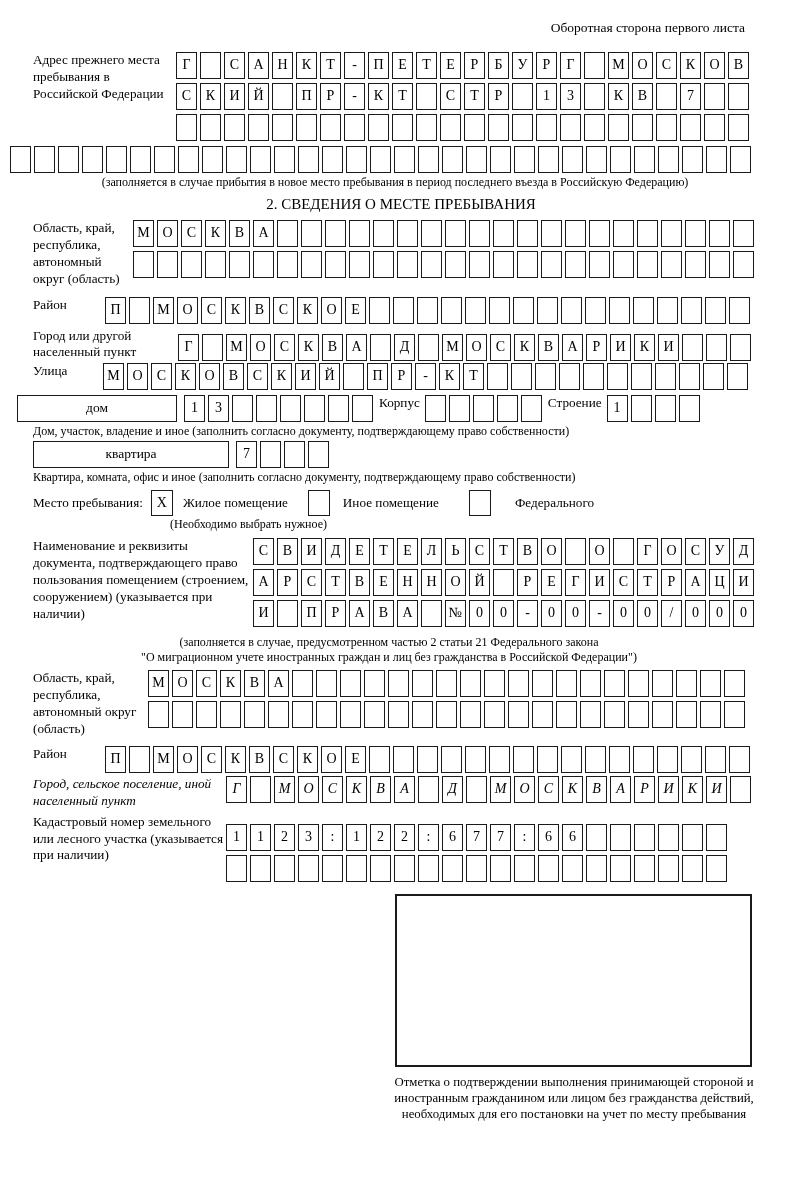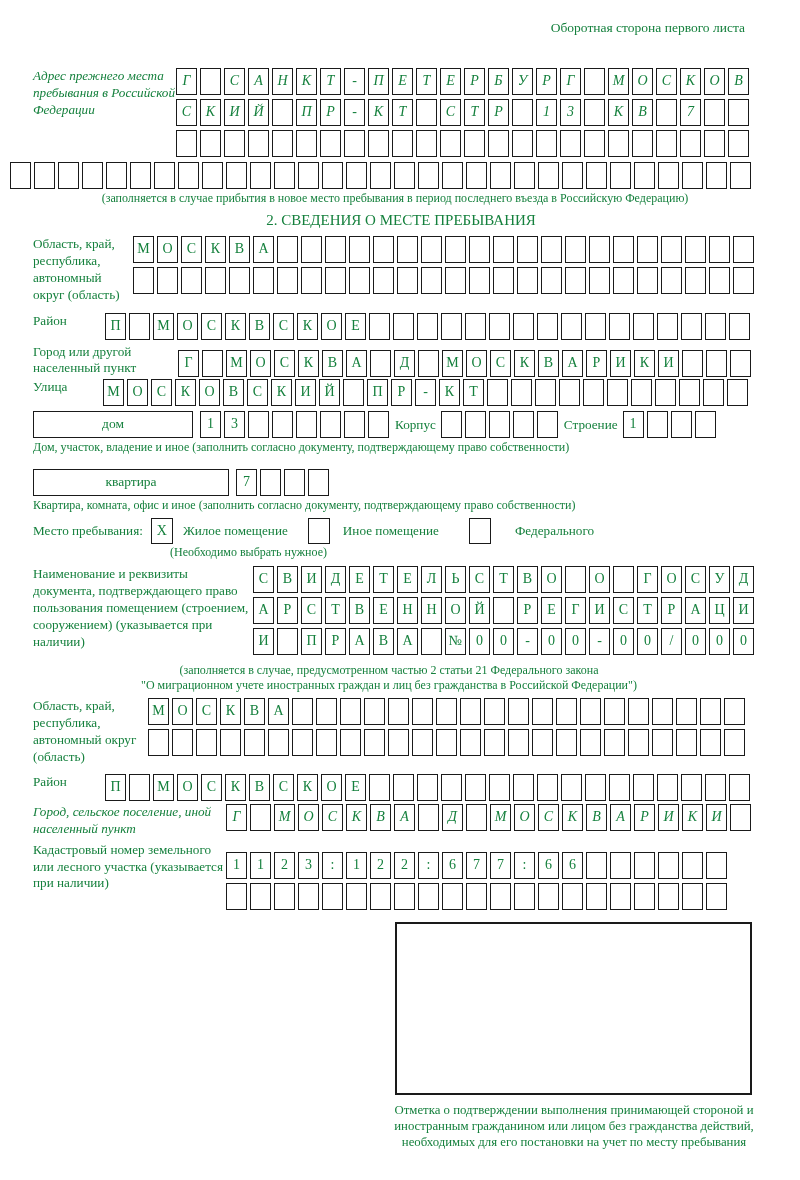--- a/index.html
+++ b/index.html
@@ -1,17 +1,17 @@
 <!DOCTYPE html>
 <html><head>
 <meta charset="utf-8">
 <style>
   html,body{margin:0;padding:0;background:#fff;}
   .page{
-    width:800px;height:1180px;position:relative;background:#fff;color:#15803d;
+    width:800px;height:1180px;position:relative;background:#fff;color:#000000;
     font-family:"Liberation Serif","DejaVu Serif",serif;overflow:hidden;
   }
   .side-note{ text-align:right;padding:20px 55px 0 0;font-size:13.5px; }
   .frow{ display:flex;align-items:flex-start; }
   .flabel{ font-size:13.2px;line-height:1.28;flex:none; }
   .stack{ display:flex;flex-direction:column; }
   .stack > .cells{ margin-bottom:4px; }
   .cells{ display:flex;flex:none; }
   .cell{
     width:21px;height:27px;border:1.5px solid #1a1a1a;margin-right:3px;flex:none;
@@ -36,21 +36,21 @@
     margin-left:388px;width:372px;text-align:center;font-size:12.8px;line-height:1.28;margin-top:7px;
   }
 </style>
 </head>
 <body>
 
 <div class="page">
 
   <div class="side-note">Оборотная сторона первого листа</div>
 
-  <div class="frow" style="margin-left:33px;margin-top:32px;font-style:italic;">
+  <div class="frow" style="margin-left:33px;margin-top:16px;">
     <div class="flabel" style="width:143px;">Адрес прежнего места пребывания в Российской Федерации</div>
     <div class="stack">
       <div class="cells">
           <span class="cell">Г</span>
           <span class="cell"></span>
           <span class="cell">С</span>
           <span class="cell">А</span>
           <span class="cell">Н</span>
           <span class="cell">К</span>
           <span class="cell">Т</span>
@@ -314,21 +314,21 @@
         <span class="cell"></span>
         <span class="cell"></span>
         <span class="cell"></span>
         <span class="cell"></span>
         <span class="cell"></span>
         <span class="cell"></span>
         <span class="cell"></span>
       </div>
   </div>
 
-  <div class="frow" style="margin-left:33px;margin-top:5px;align-items:center;">
+  <div class="frow" style="margin-left:17px;margin-top:5px;align-items:flex-start;">
     <div class="widebox" style="width:160px;">дом</div>
     <div class="cells" style="margin-left:7px;">
         <span class="cell">1</span>
         <span class="cell">3</span>
         <span class="cell"></span>
         <span class="cell"></span>
         <span class="cell"></span>
         <span class="cell"></span>
         <span class="cell"></span>
         <span class="cell"></span>
@@ -344,21 +344,21 @@
     <div class="small-label" style="margin-left:3px;">Строение</div>
     <div class="cells" style="margin-left:5px;">
         <span class="cell">1</span>
         <span class="cell"></span>
         <span class="cell"></span>
         <span class="cell"></span>
       </div>
   </div>
   <div class="note-left" style="margin-top:2px;">Дом, участок, владение и иное (заполнить согласно документу, подтверждающему право собственности)</div>
 
-  <div class="frow" style="margin-left:33px;margin-top:14px;align-items:center;">
+  <div class="frow" style="margin-left:33px;margin-top:2px;align-items:center;">
     <div class="widebox" style="width:196px;">квартира</div>
     <div class="cells" style="margin-left:7px;">
         <span class="cell">7</span>
         <span class="cell"></span>
         <span class="cell"></span>
         <span class="cell"></span>
       </div>
   </div>
   <div class="note-left" style="margin-top:2px;">Квартира, комната, офис и иное (заполнить согласно документу, подтверждающему право собственности)</div>
 

